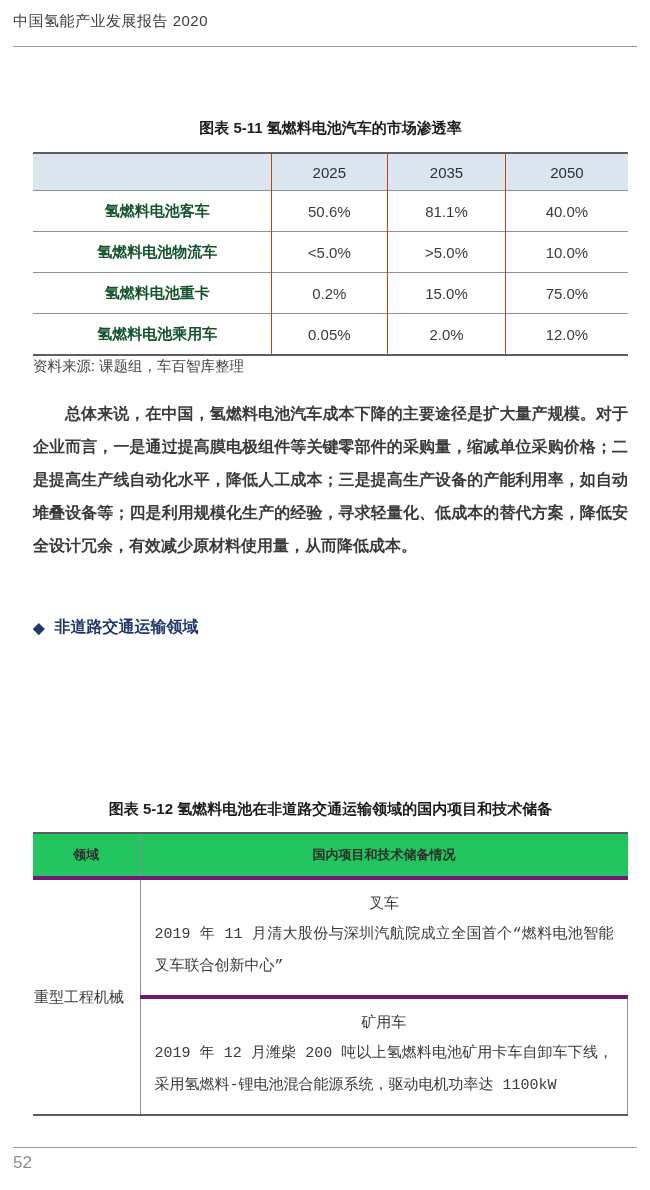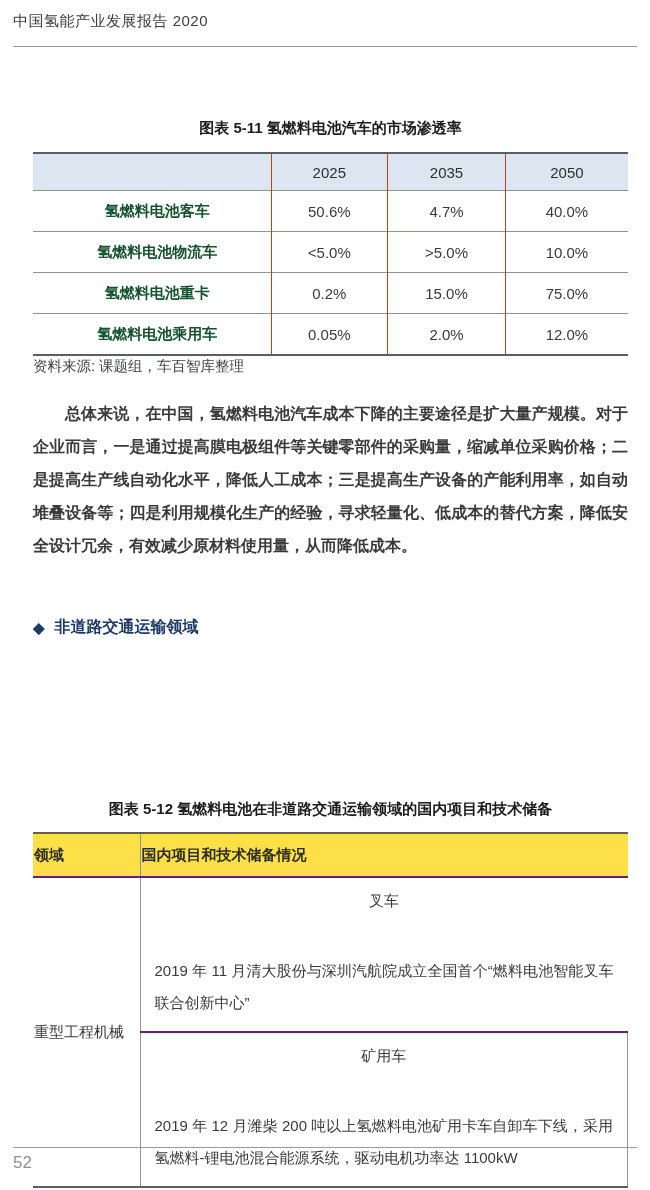--- a/index.html
+++ b/index.html
@@ -32,28 +32,28 @@
 
   .src-line { top:357px; font-size:14.5px; color:#454545; }
 
   .para { text-align:justify; text-indent:2em; font-size:16px; line-height:33px; color:#3a3a3a; }
   .para1 { top:397px;font-weight:bold; }
   .para2 { top:661px; }
 
   .section-head { top:617px; font-size:16px; font-weight:bold; color:#1f3a68; display:flex; align-items:center; }
   .section-head .diamond { font-size:15px; margin-right:10px; color:#1f3a68; }
 
-  .t2 thead th { background:#fde047; height:40px; font-weight:bold; text-align:left; color:#2e2e2e; font-size:15px; }
+  .t2 thead th { background:#22c55e; height:40px; font-weight:bold; text-align:center; color:#2e2e2e; font-size:13px; }
   .t2 col.c1 { width:18%; } .t2 col.c2 { width:82%; }
   .t2 td:first-child, .t2 th:first-child { border-right:1px solid #8f9399; }
-  .t2 tbody td { border-top:2px solid #701a75; vertical-align:middle; }
+  .t2 tbody td { border-top:4px solid #701a75; vertical-align:middle;font-family:Liberation Mono, monospace; }
   .t2 .area-cell { font-size:15px; color:#3a3a3a; }
   .t2 .proj-cell { padding:10px 14px 12px 14px; }
   .t2 .sub-title { text-align:center; font-size:15px; color:#3a3a3a; padding:4px 0 6px 0; }
-  .t2 .sub-text { text-align:justify; font-size:15px; line-height:32px; color:#3a3a3a;margin-top:38px; }
+  .t2 .sub-text { text-align:justify; font-size:15px; line-height:32px; color:#3a3a3a; }
 
   .footer-rule { position:absolute; top:1147px; left:13px; width:624px; border-top:1px solid #9a9a9a; }
   .page-num { position:absolute; top:1153px; left:13px; font-size:17px; color:#8f8f8f; }
 </style>
 </head>
 <body>
 
 <div class="page">
 
   <div class="doc-header">中国氢能产业发展报告 2020</div>
@@ -73,21 +73,21 @@
         <th></th>
         <th>2025</th>
         <th>2035</th>
         <th>2050</th>
       </tr>
     </thead>
     <tbody>
       <tr>
         <td class="row-label">氢燃料电池客车</td>
         <td>50.6%</td>
-        <td>4.7%</td>
+        <td>81.1%</td>
         <td>40.0%</td>
       </tr>
       <tr>
         <td class="row-label">氢燃料电池物流车</td>
         <td>&lt;5.0%</td>
         <td>&gt;5.0%</td>
         <td>10.0%</td>
       </tr>
       <tr>
         <td class="row-label">氢燃料电池重卡</td>

